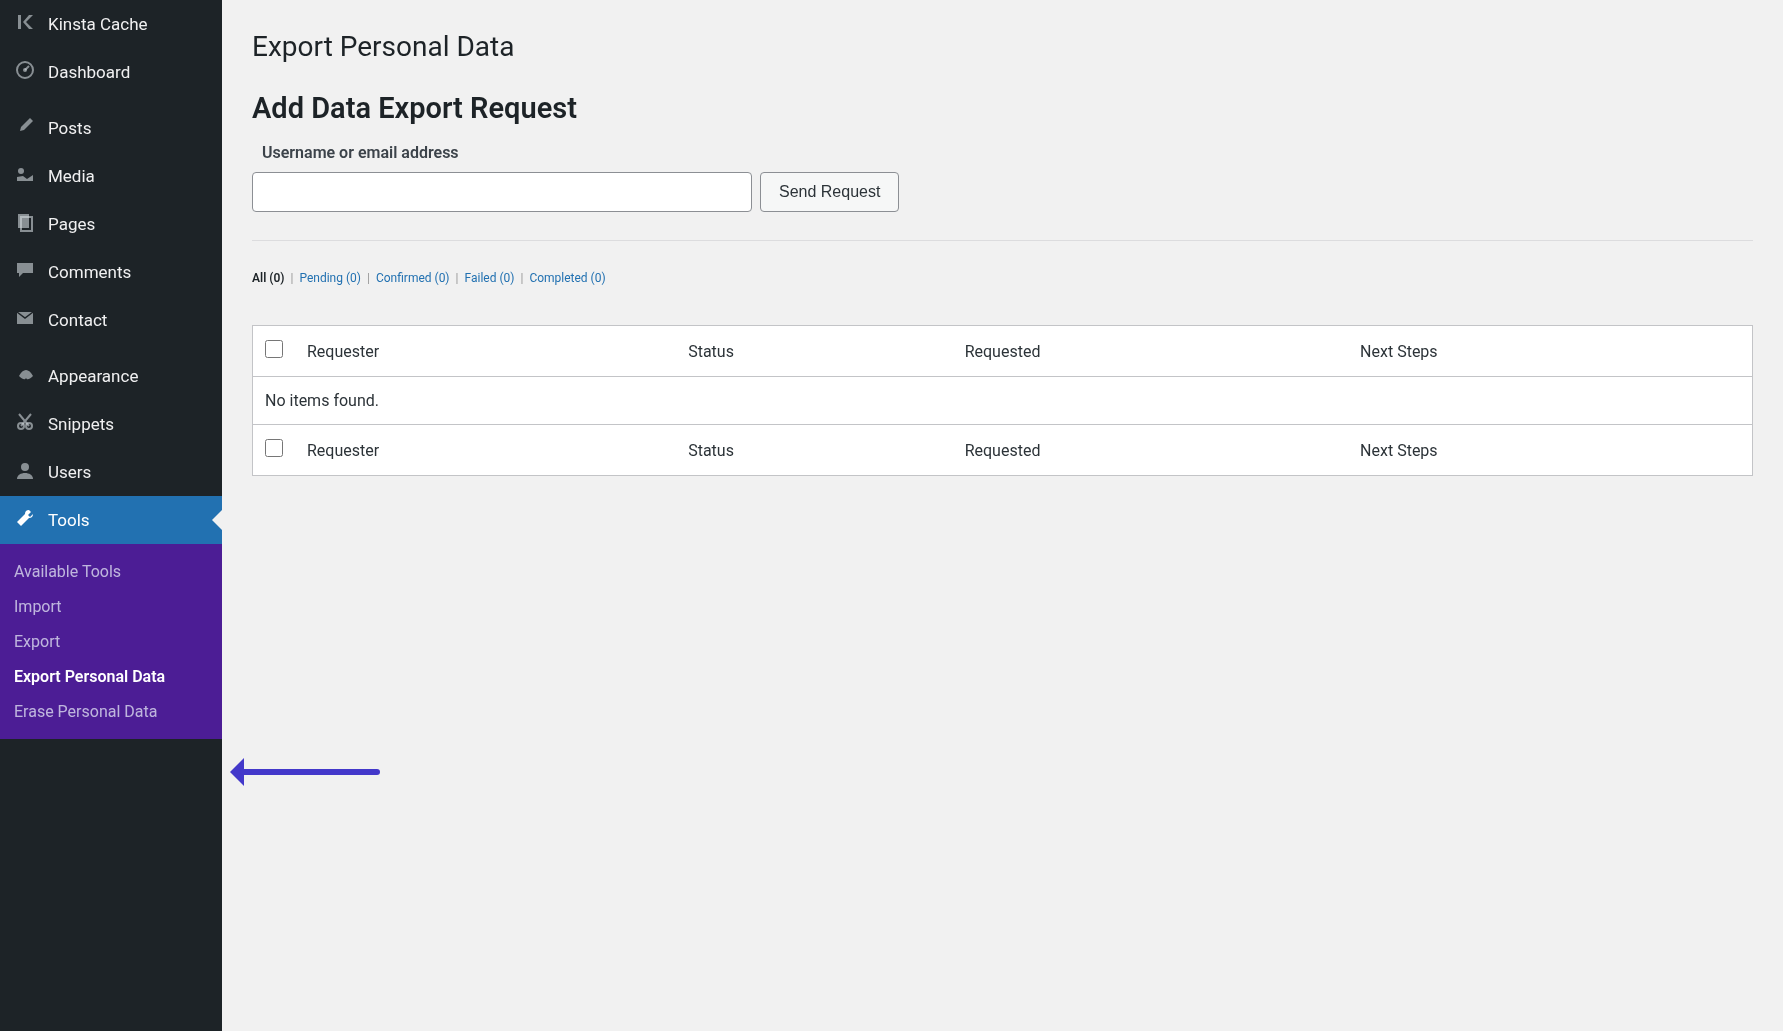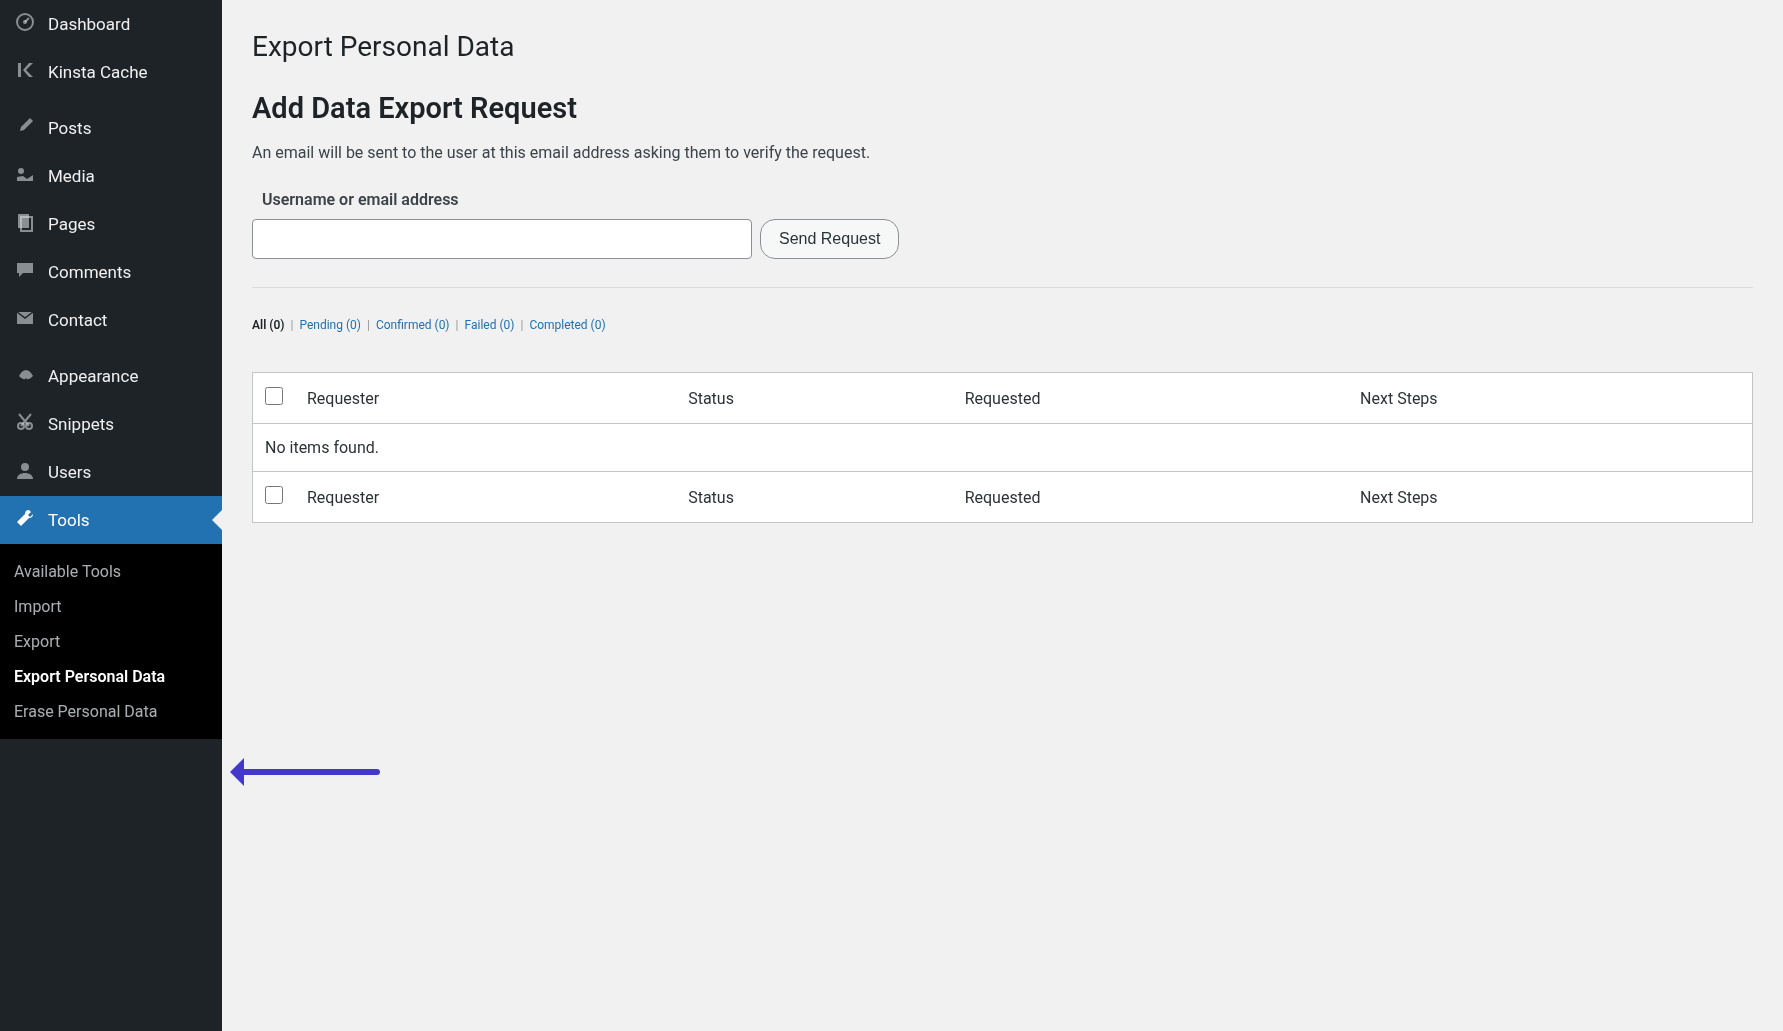--- a/index.html
+++ b/index.html
@@ -47,21 +47,21 @@
     border-radius: 10px;
     background: #d63638;
     color: #fff;
     font-size: 12px;
     line-height: 20px;
     text-align: center;
     padding: 0 6px;
     margin-left: 6px;
   }
   .submenu {
-    background: #000000;
+    background: #4c1d95;
     padding: 10px 0;
   }
   .submenu-item {
     padding: 8px 10px 8px 14px;
     color: rgba(240,246,252,.7);
     cursor: pointer;
     font-size: 16px;
   }
   .submenu-item.current { color: #fff; font-weight: 600; }
 
@@ -76,21 +76,21 @@
   p.description { margin-bottom: 28px; color:#3c434a; font-size:16px;}
   label.field-label { font-weight: 600; display:block; margin-bottom: 10px; font-size:16px;margin-left:10px;}
   .field-row { display:flex; align-items:center; gap:8px; margin-bottom: 28px;}
   input[type="text"].text-input {
     width: 500px; height: 40px;
     background:#fff; border:1px solid #8c8f94; border-radius:4px;
     padding: 0 10px; font-size:15px;
   }
   .button-secondary {
     height:40px; padding: 0 18px;
-    background:#f6f7f7; border:1px solid #8c8f94; border-radius:15px;
+    background:#f6f7f7; border:1px solid #8c8f94; border-radius:4px;
     color:#2c3338; font-size:16px; cursor:pointer;
   }
   hr.rule { border:none; border-top:1px solid #dcdcde; margin: 0 0 30px;}
   .subsubsub { margin: 10px 0 40px; font-size:12px;}
   .subsubsub a { color:#2271b1; text-decoration:none; cursor:pointer;}
   .subsubsub .current { color:#1d2327; font-weight:600;}
   .subsubsub .sep { color:#999; padding: 0 6px;}
 
   table.wp-list-table {
     width:100%;
@@ -129,31 +129,31 @@
     position:absolute; left:-6px; top:0;
   }
 </style>
 </head>
 <body>
 
 <div class="sidebar">
 
   <div class="menu-item">
     <span class="icon"><svg width="20" height="20" viewBox="0 0 20 20">
+          <path d="M3 3v14h3V3H3zm5 7l6 7h4l-7-7 7-7h-4l-6 7z" fill="currentColor"></path>
+        </svg></span>
+    <span>Kinsta Cache</span>
+  </div>
+  <div class="menu-item">
+    <span class="icon"><svg width="20" height="20" viewBox="0 0 20 20">
           <circle cx="10" cy="10" r="8" fill="none" stroke="currentColor" stroke-width="2"></circle>
           <path d="M10 10 L14 6" stroke="currentColor" stroke-width="2"></path>
           <circle cx="10" cy="10" r="2" fill="currentColor"></circle>
         </svg></span>
     <span>Dashboard</span>
-  </div>
-  <div class="menu-item">
-    <span class="icon"><svg width="20" height="20" viewBox="0 0 20 20">
-          <path d="M3 3v14h3V3H3zm5 7l6 7h4l-7-7 7-7h-4l-6 7z" fill="currentColor"></path>
-        </svg></span>
-    <span>Kinsta Cache</span>
   </div>
 
   <div class="menu-separator"></div>
 
   <div class="menu-item">
     <span class="icon"><svg width="20" height="20" viewBox="0 0 20 20">
           <path d="M15 2l3 3-9 9-4 1 1-4 9-9z" fill="currentColor"></path>
         </svg></span>
     <span>Posts</span>
   </div>
@@ -222,21 +222,20 @@
     <div class="submenu-item current">Export Personal Data</div>
     <div class="submenu-item">Erase Personal Data</div>
   </div>
 </div>
 
 <div class="main">
 
   <h1 class="page-title">Export Personal Data</h1>
 
   <h2 class="section-heading">Add Data Export Request</h2>
-  <p class="description">An email will be sent to the user at this email address asking them to verify the request.</p>
 
   <label class="field-label">Username or email address</label>
   <div class="field-row">
     <input type="text" class="text-input" style="">
     <button class="button-secondary">Send Request</button>
   </div>
 
   <hr class="rule">
 
   <div class="subsubsub" id="filters-host"><span class="current">All (0)</span><span class="sep">|</span><a class="">Pending (0)</a><span class="sep">|</span><a class="">Confirmed (0)</a><span class="sep">|</span><a class="">Failed (0)</a><span class="sep">|</span><a class="">Completed (0)</a></div>

